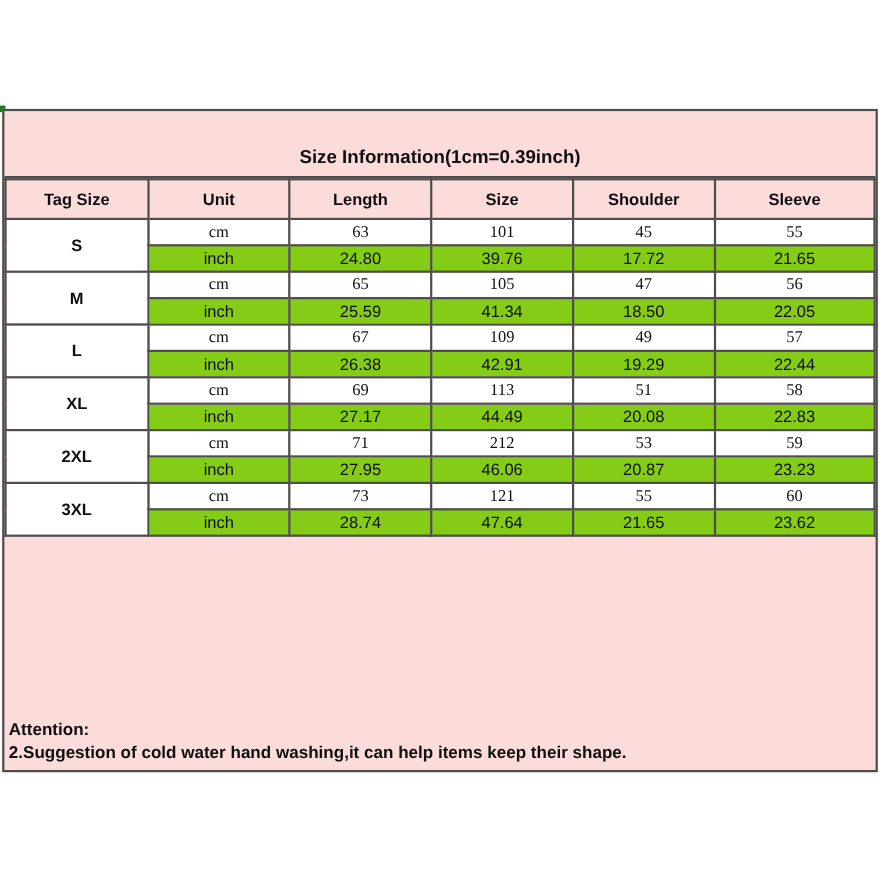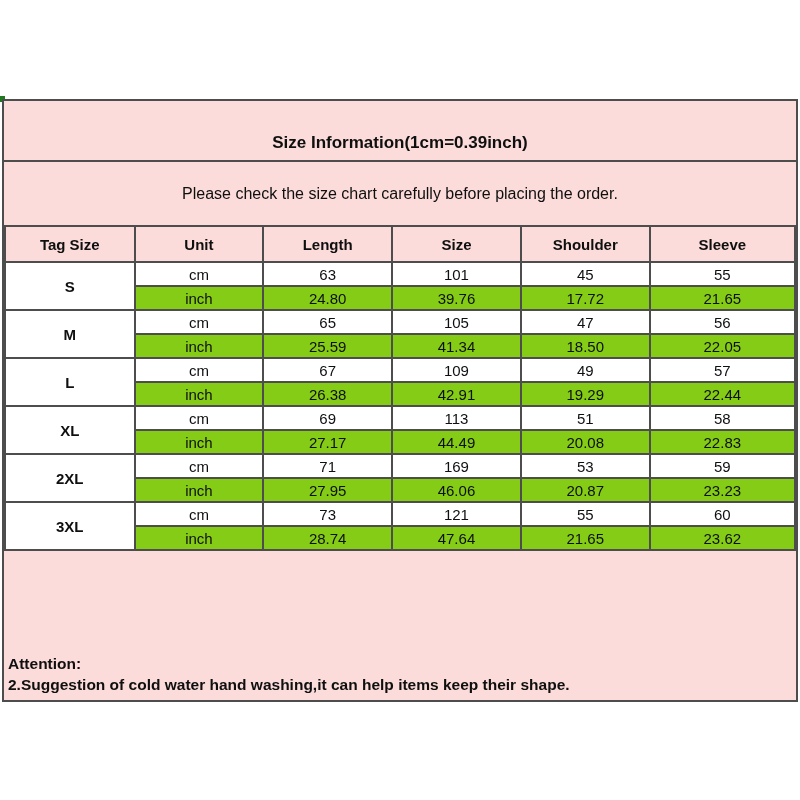--- a/index.html
+++ b/index.html
@@ -74,20 +74,21 @@
     height: 34px;
     font-size: 15px;
     font-weight: bold;
     background: #fbdcda;
   }
   table.size-table td {
     height: 22px;
   }
   td.cell-white {
     background: #ffffff;
+    font-family: Liberation Serif, serif;
   }
   td.cell-pink {
     background: #84cc16;
   }
   td.size-cell {
     background: #ffffff;
     font-weight: bold;
     font-size: 16px;
   }
   .attention {
@@ -101,21 +102,20 @@
 </head>
 <body>
 
 <div class="canvas">
   <div class="corner-artifact"></div>
 
   <div class="panel">
 
     <div class="row-title">Size Information(1cm=0.39inch)</div>
 
-    <div class="row-subtitle">Please check the size chart carefully before placing the order.</div>
 
     <table class="size-table">
       <colgroup>
         <col style="width:16.4%">
         <col style="width:16.3%">
         <col style="width:16.3%">
         <col style="width:16.3%">
         <col style="width:16.3%">
         <col style="width:18.4%">
       </colgroup>
@@ -192,21 +192,21 @@
           <td class="cell-pink">27.17</td>
           <td class="cell-pink">44.49</td>
           <td class="cell-pink">20.08</td>
           <td class="cell-pink">22.83</td>
         </tr>
 
         <tr>
           <td class="size-cell" rowspan="2">2XL</td>
           <td class="cell-white">cm</td>
           <td class="cell-white">71</td>
-          <td class="cell-white">169</td>
+          <td class="cell-white">212</td>
           <td class="cell-white">53</td>
           <td class="cell-white">59</td>
         </tr>
         <tr>
           <td class="cell-pink">inch</td>
           <td class="cell-pink">27.95</td>
           <td class="cell-pink">46.06</td>
           <td class="cell-pink">20.87</td>
           <td class="cell-pink">23.23</td>
         </tr>

